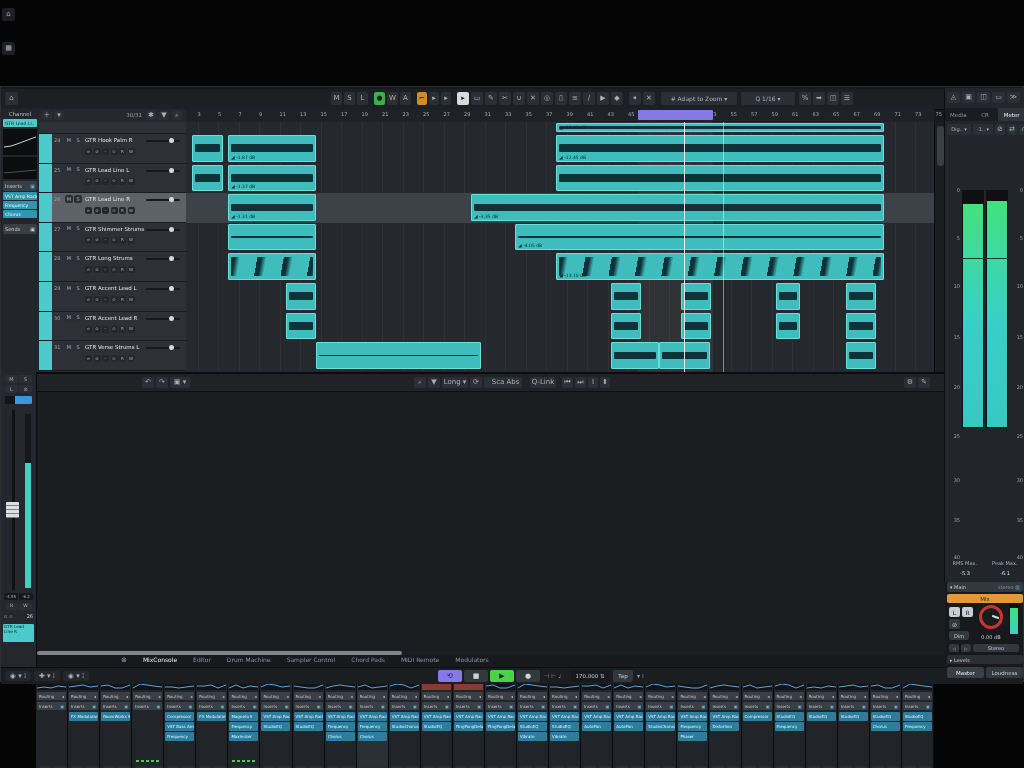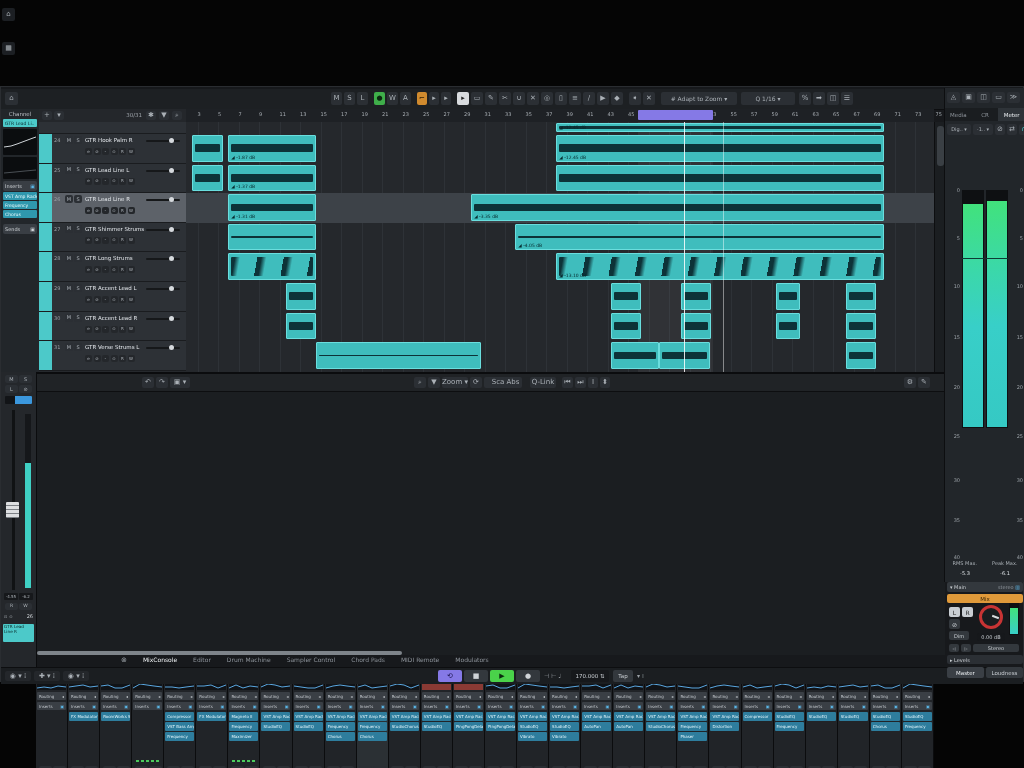--- a/index.html
+++ b/index.html
@@ -534,21 +534,21 @@
       <div style="position:absolute;left:2px;top:4px;width:7px;height:40px;background:#3a3f44;border-radius:3px;"></div>
     </div>
 
     <div id="mixer">
       <div id="mxbar">
           <div class="ic" style="left: 106px; width: 12px;">↶</div>
           <div class="ic" style="left: 120px; width: 12px;">↷</div>
           <div class="ic" style="left: 134px; width: 20px;">▣ ▾</div>
           <div class="ic" style="left: 378px; width: 12px;">⌕</div>
           <div class="ic" style="left: 392px; width: 12px;">▼</div>
-          <div class="ic" style="left: 406px; width: 26px;">Zoom ▾</div>
+          <div class="ic" style="left: 406px; width: 26px;">Long ▾</div>
           <div class="ic" style="left: 434px; width: 12px;">⟳</div>
           <div class="ic" style="left: 448px; width: 28px;">Sca</div>
           <div class="ic" style="left: 468px; width: 18px;">Abs</div>
           <div class="ic" style="left: 494px; width: 26px;">Q-Link</div>
           <div class="ic" style="left: 526px; width: 11px;">⏮</div>
           <div class="ic" style="left: 539px; width: 11px;">⏭</div>
           <div class="ic" style="left: 552px; width: 10px;">I</div>
           <div class="ic" style="left: 564px; width: 10px;">⬍</div>
           <div class="ic" style="left: 868px; width: 12px;">⚙</div>
           <div class="ic" style="left: 882px; width: 12px;">✎</div>

